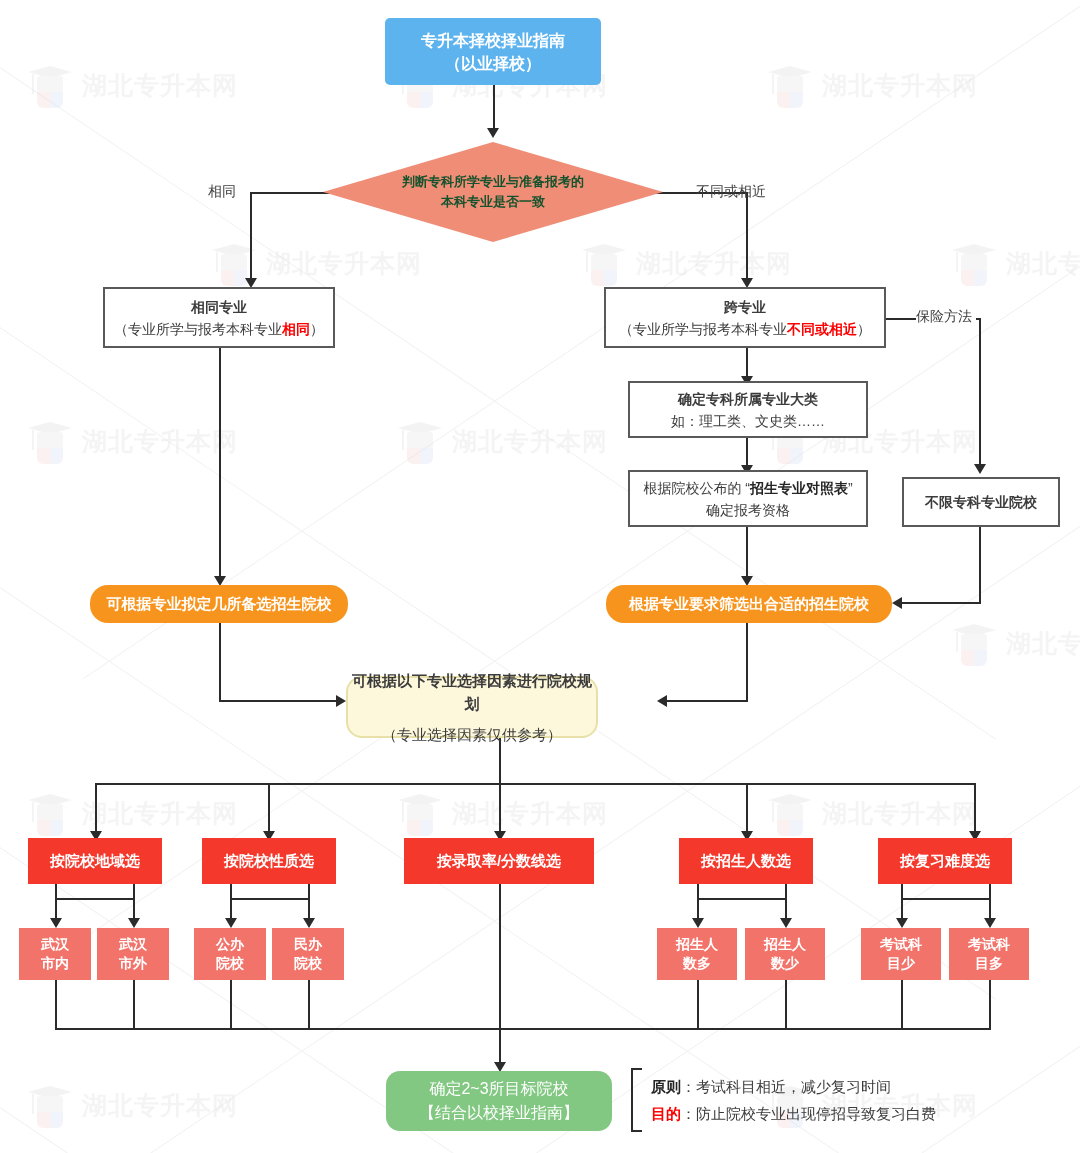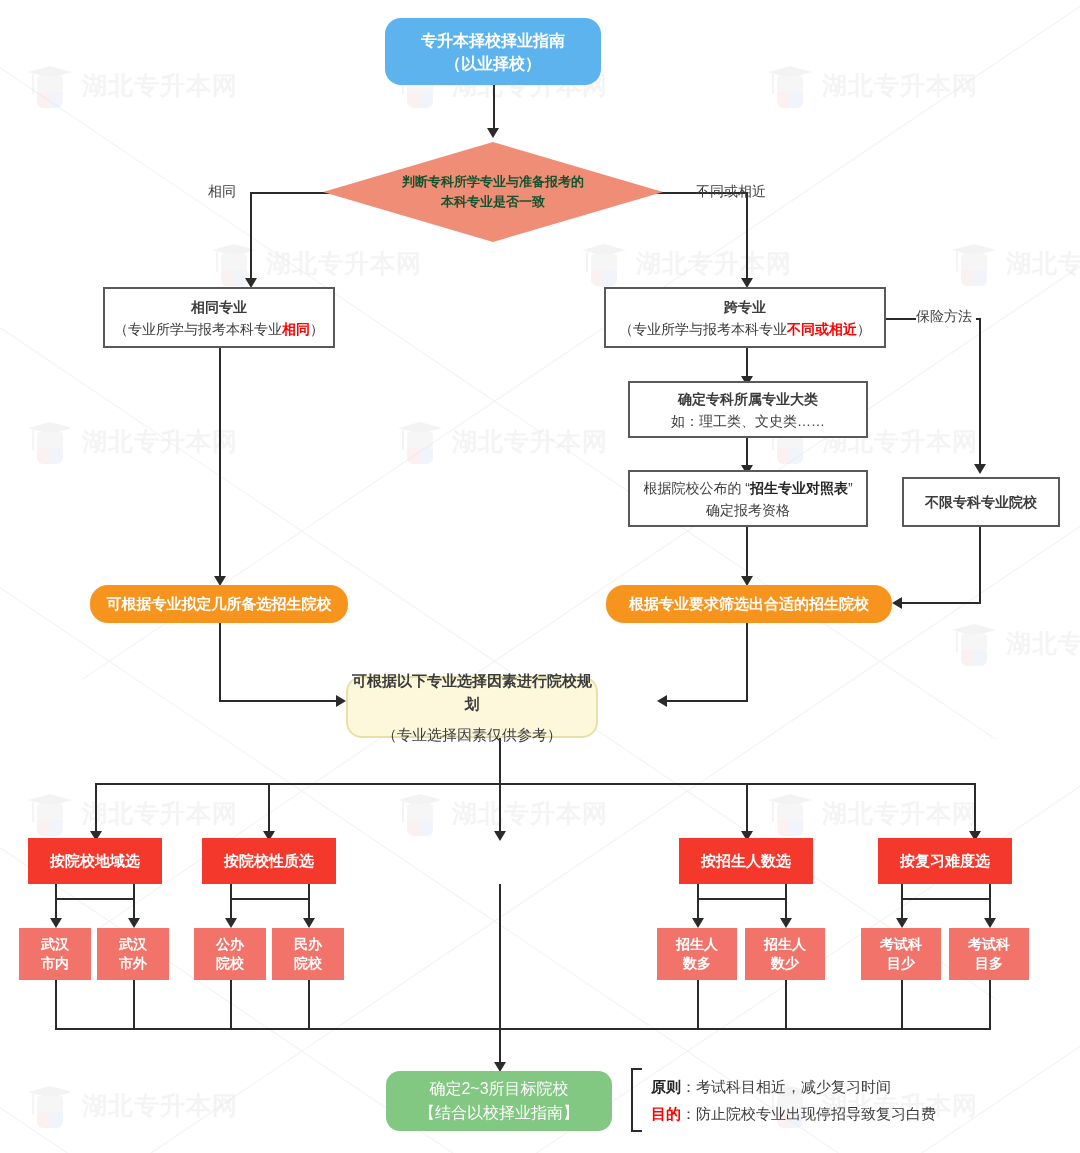--- a/index.html
+++ b/index.html
@@ -65,21 +65,21 @@
     flex-direction:column;
     align-items:center;
     justify-content:center;
     text-align:center;
     z-index:5;
   }
   .l1{font-weight:bold;}
   .l2{}
 
   .n-blue{
-    background:#5cb3ee;color:#fff;border-radius:16px;
+    background:#5cb3ee;color:#fff;border-radius:5px;
     font-size:16px;line-height:23px;
   }
   .n-diamond{
     background:transparent;color:#14532d;font-size:13px;line-height:20px;
   }
   .diamond-shape{
     position:absolute;inset:0;background:#f08d76;
     clip-path:polygon(50% 0,100% 50%,50% 100%,0 50%);
     z-index:-1;
   }
@@ -469,20 +469,23 @@
     <div class="l1">可根据以下专业选择因素进行院校规划</div>
     <div class="l2">（专业选择因素仅供参考）</div>
   </div>
 
   <div class="node n-red" style="left:28px;top:838px;width:134px;height:46px;">
     <div>按院校地域选</div>
   </div>
   <div class="node n-red" style="left:202px;top:838px;width:134px;height:46px;">
     <div>按院校性质选</div>
   </div>
+  <div class="node n-red" style="left:404px;top:838px;width:190px;height:46px;">
+    <div>按录取率/分数线选</div>
+  </div>
   <div class="node n-red" style="left:679px;top:838px;width:134px;height:46px;">
     <div>按招生人数选</div>
   </div>
   <div class="node n-red" style="left:878px;top:838px;width:134px;height:46px;">
     <div>按复习难度选</div>
   </div>
 
   <div class="node n-pink" style="left:19px;top:928px;width:72px;height:52px;">
     <div>武汉</div>
     <div>市内</div>

